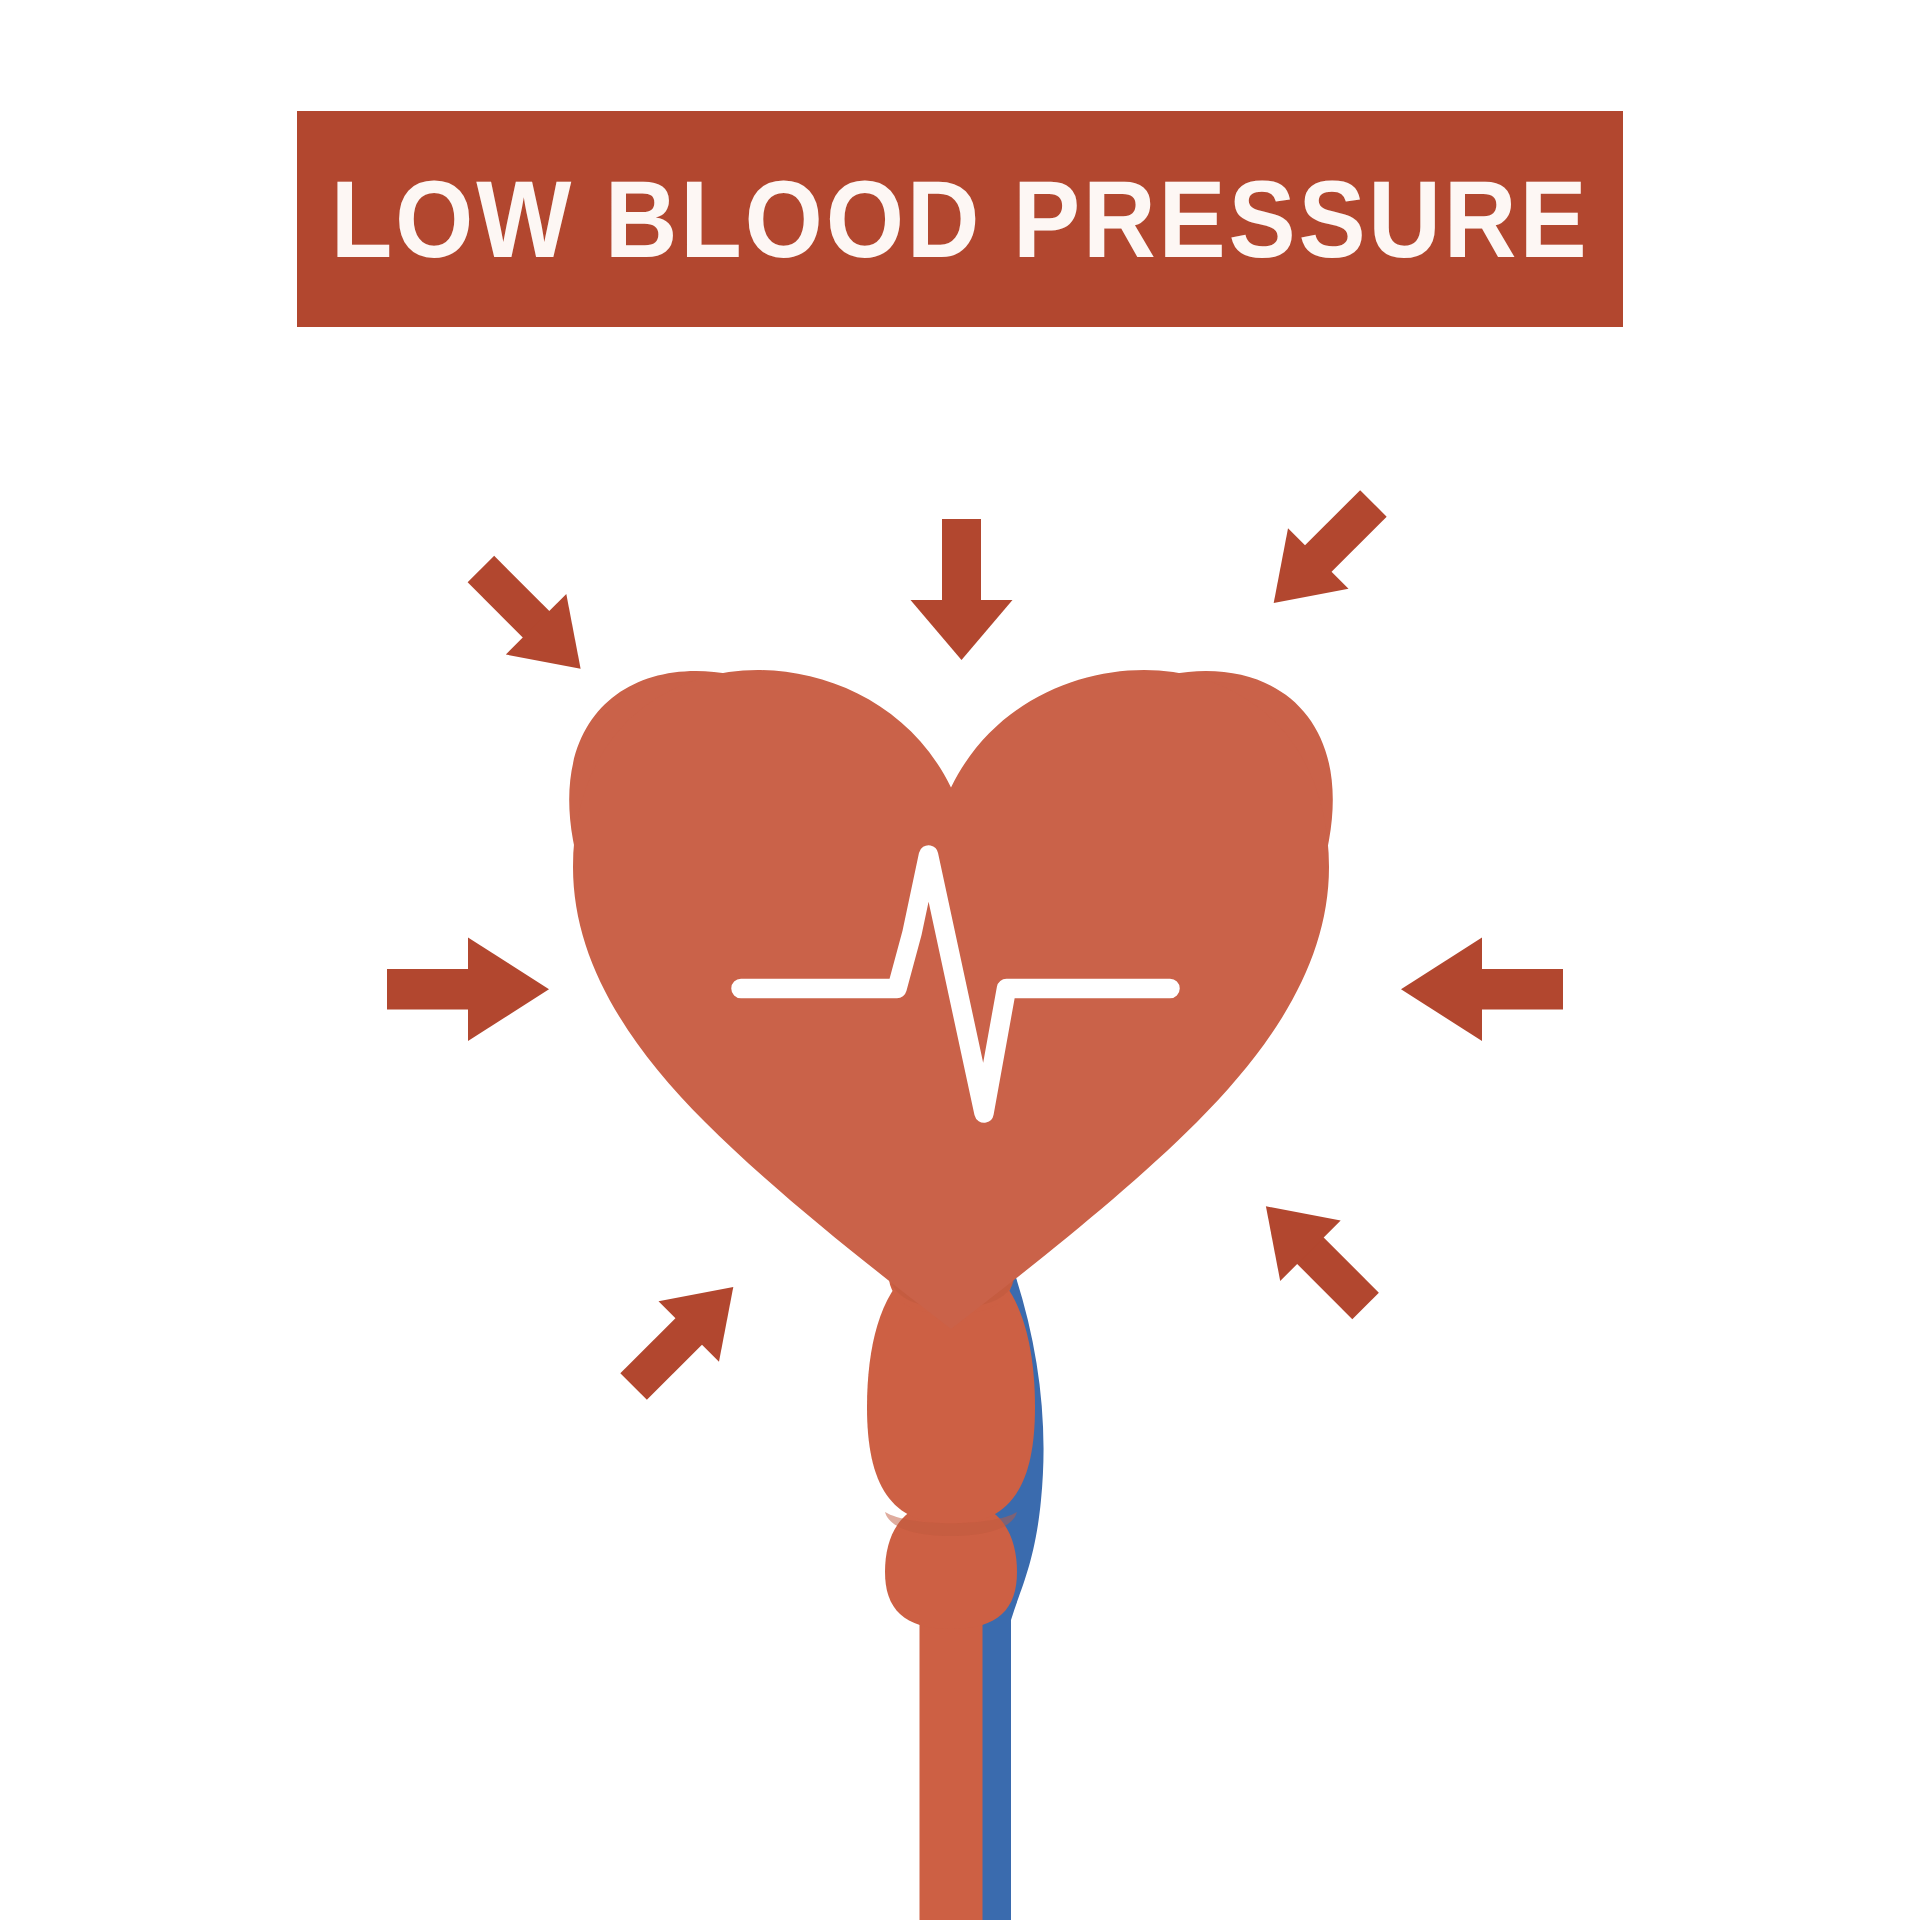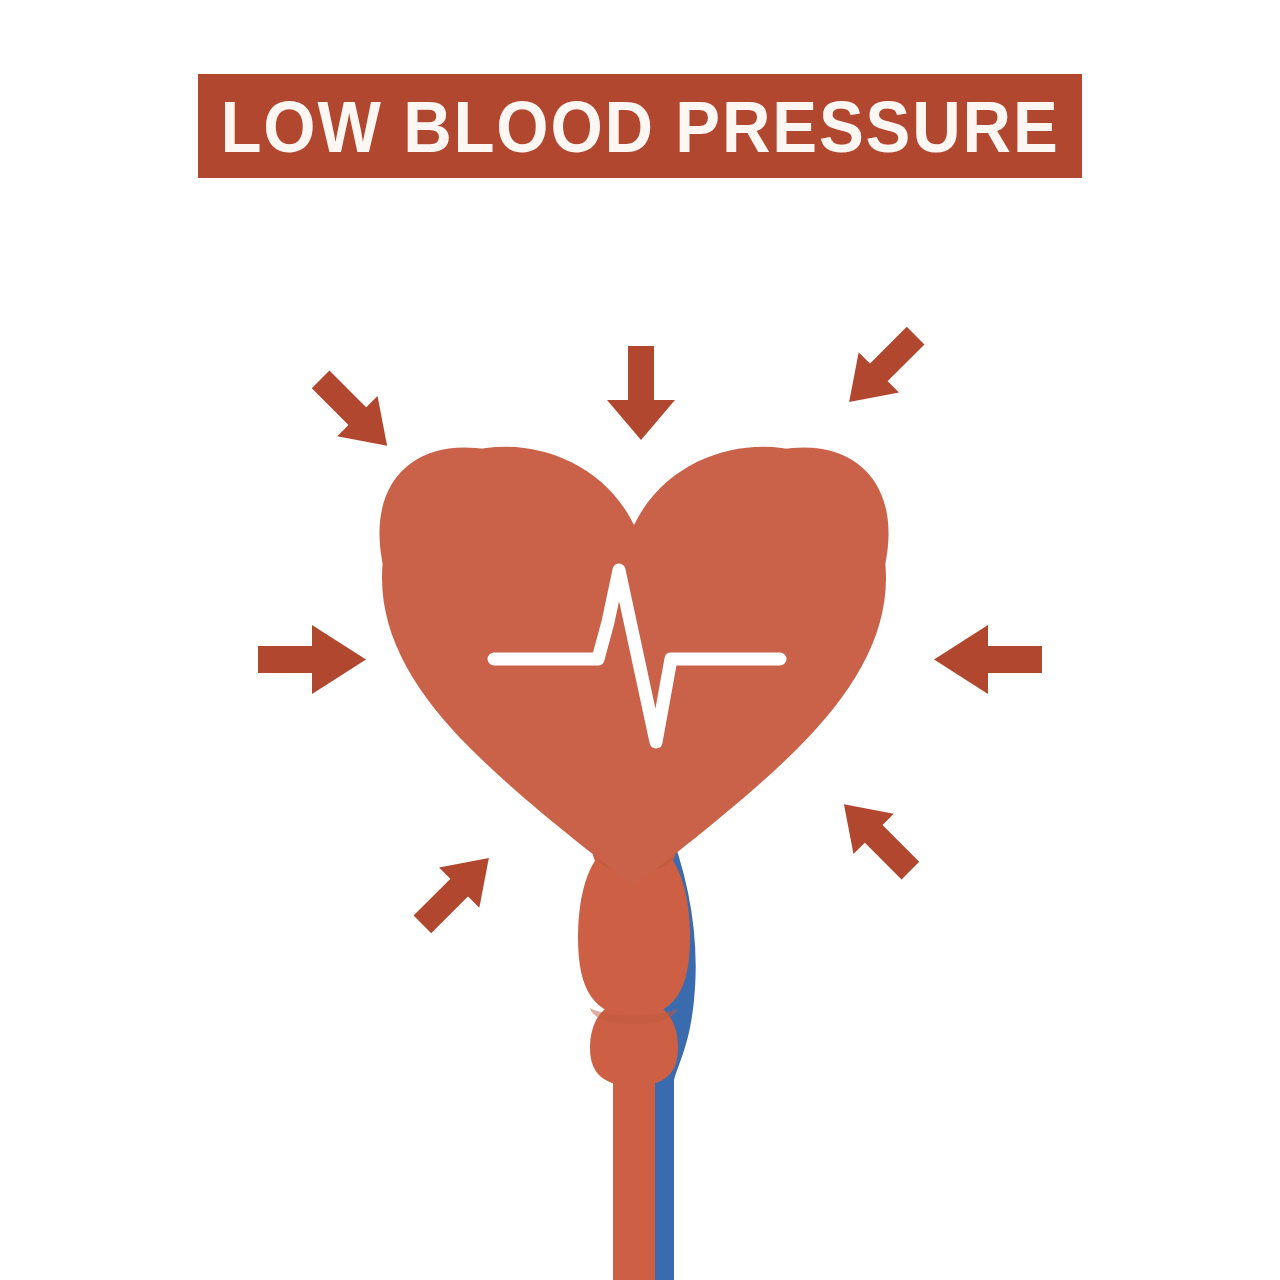--- a/index.html
+++ b/index.html
@@ -19,21 +19,21 @@
     height: 1280px;
     background: #ffffff;
   }
 
   
   #title-banner {
     position: absolute;
     left: 198px;
     top: 74px;
     width: 884px;
-    height: 104px;
+    height: 144px;
     background: #b2472f;
     display: flex;
     align-items: center;
     justify-content: center;
     box-sizing: border-box;
   }
   #title-text {
     color: #fdf7f4;
     font-family: "Liberation Sans Narrow", "Liberation Sans", sans-serif;
     font-size: 73px;

